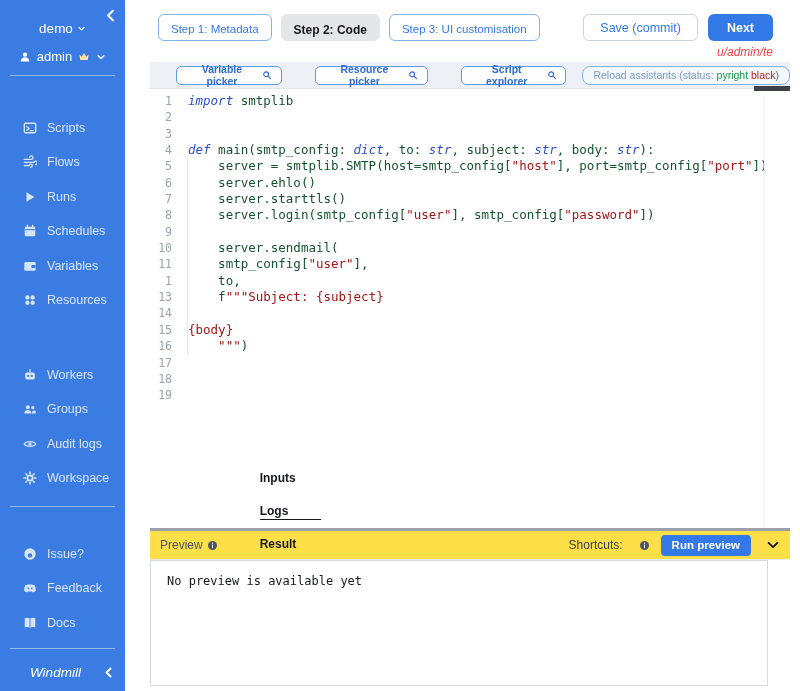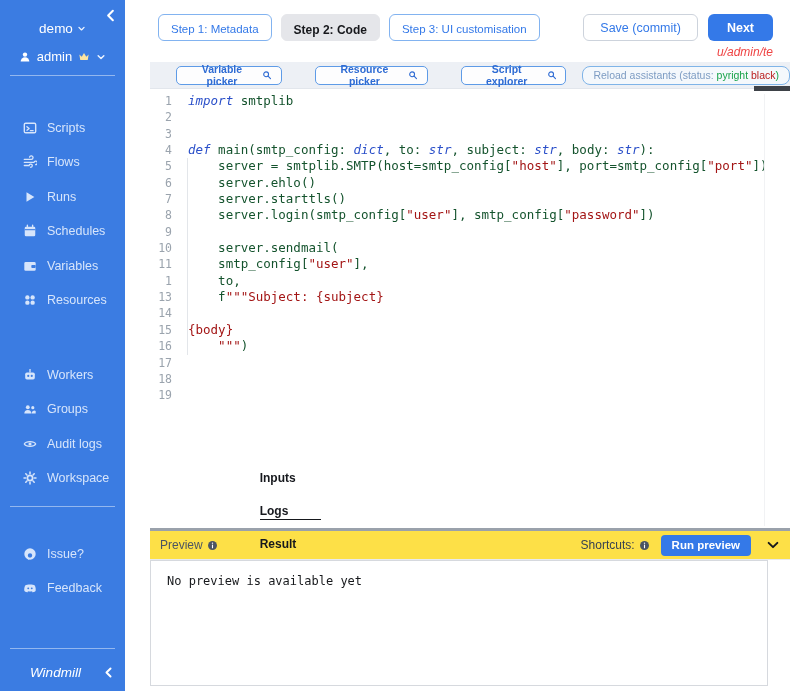--- a/index.html
+++ b/index.html
@@ -54,21 +54,21 @@
   
   .bottom{position:absolute;top:528px;left:0;width:640px;height:163px;}
   .resize{height:3px;background:#9aa1ab;cursor:row-resize;}
   .phead{height:29px;display:flex;align-items:center;background:#fde047;border-bottom:1px solid #e8eaed;padding:0 10px;box-sizing:border-box;}
   .ptitle{font-size:12px;color:#4b5563;display:flex;align-items:center;gap:4px;}
   .info{width:11px;height:11px;}
   .ptabs{display:flex;gap:17px;margin-left:42px;flex-direction:column;}
   .ptab{font-size:12px;font-weight:bold;color:#16181d;cursor:pointer;padding-bottom:1px;border-bottom:1.5px solid transparent;}
   .ptab.active{border-bottom:1.5px solid #16181d;}
   .pright{margin-left:auto;display:flex;align-items:center;gap:11px;}
-  .shortcuts{font-size:12px;color:#374151;display:flex;gap:4px;align-items:center;}
+  .shortcuts{font-size:12px;color:#374151;display:flex;gap:16px;align-items:center;}
   .btn-run{height:21px;padding:0 11px;border:none;border-radius:4px;background:#3479e8;color:#fff;font-size:11.5px;font-weight:bold;font-family:inherit;cursor:pointer;}
   .panel-chevron{width:14px;height:14px;color:#16181d;cursor:pointer;margin-left:4px;}
   .pbox{position:absolute;left:0;top:32px;width:618px;height:126px;border:1px solid #d6d9de;background:#fff;box-sizing:border-box;}
   .pmsg{font-family:"DejaVu Sans Mono",monospace;font-size:12px;color:#17191c;padding:13px 0 0 16px;}
 </style>
 </head>
 <body>
 
 <div class="app">
 
@@ -231,20 +231,29 @@
         </div>
         <div class="nav-item">
           <span class="icon">
             <svg viewBox="0 0 16 16">
               <path d="M2.5 5 C4.5 3.6 11.5 3.6 13.5 5 C14.6 7.3 14.8 9.6 14.4 11.4 C13.2 12.5 11 13 11 13 L10.3 11.7 C8.8 12.1 7.2 12.1 5.7 11.7 L5 13 C5 13 2.8 12.5 1.6 11.4 C1.2 9.6 1.4 7.3 2.5 5 Z" fill="currentColor"></path>
               <circle cx="6" cy="8.4" r="1.1" fill="#3b7ce2"></circle>
               <circle cx="10" cy="8.4" r="1.1" fill="#3b7ce2"></circle>
             </svg>
           </span>
           <span>Feedback</span>
+        </div>
+        <div class="nav-item">
+          <span class="icon">
+            <svg viewBox="0 0 16 16">
+              <path d="M8 3 C6.5 1.9 3.5 1.9 2 2.7 V13 c1.5 -.8 4.5 -.8 6 .4 c1.5 -1.2 4.5 -1.2 6 -.4 V2.7 C12.5 1.9 9.5 1.9 8 3 Z" fill="currentColor"></path>
+              <path d="M8 3 v10.4" stroke="#3b7ce2" stroke-width="1.1"></path>
+            </svg>
+          </span>
+          <span>Docs</span>
         </div>
       </div>
     <div class="sb-divider" style="top:648px"></div>
 
     <div class="sb-footer">
       <span class="sb-footer-label">Windmill</span>
       <span class="icon sb-footer-collapse">
         <svg viewBox="0 0 16 16">
             <path d="M10.5 3 L5.5 8 L10.5 13" fill="none" stroke="currentColor" stroke-width="2.4" stroke-linecap="round" stroke-linejoin="round"></path>
           </svg>

